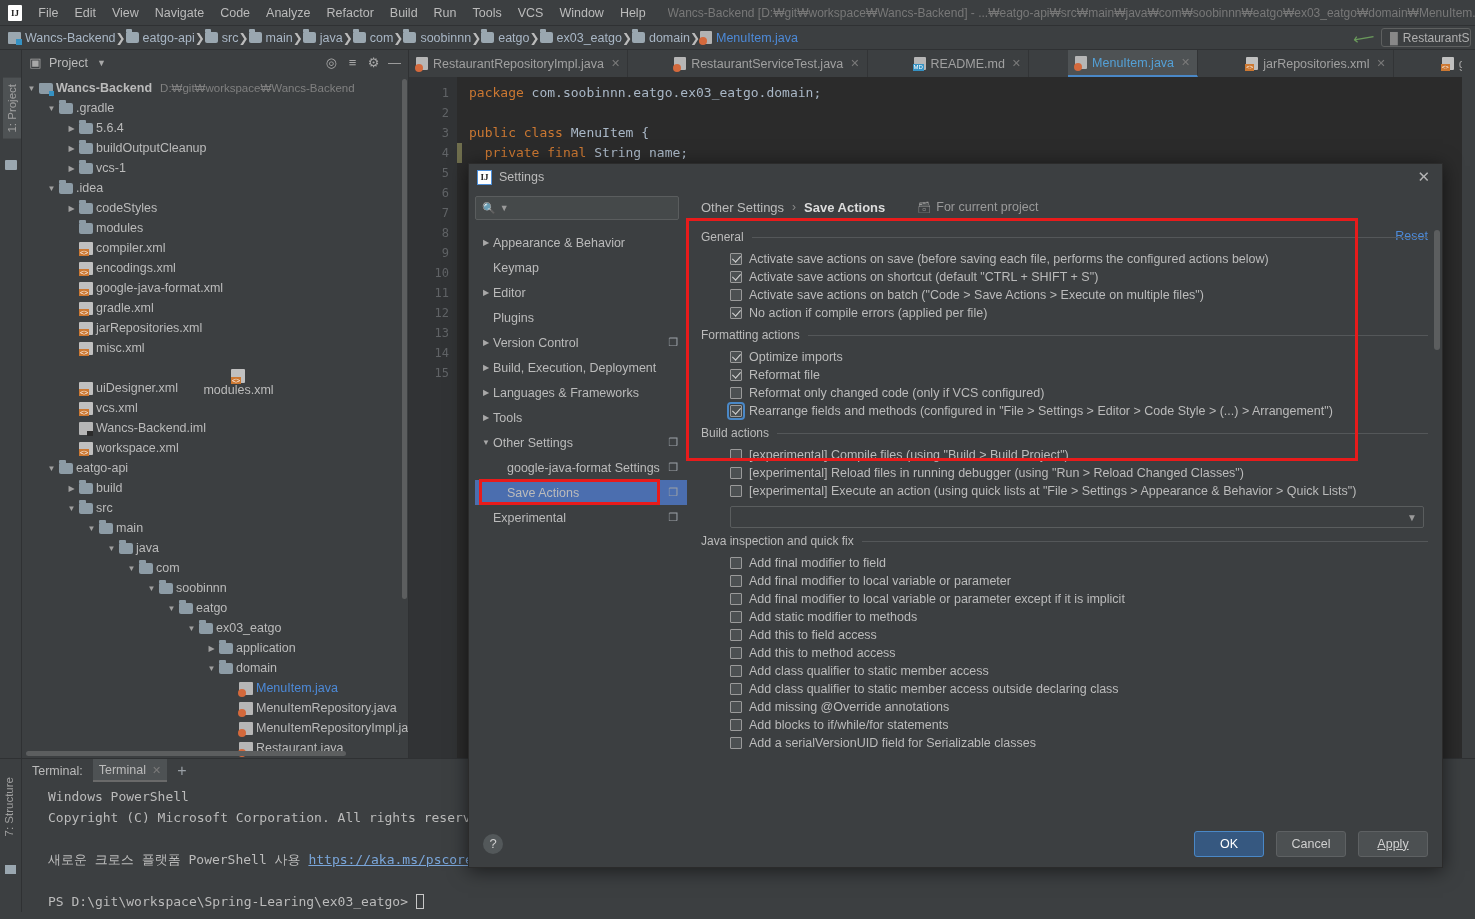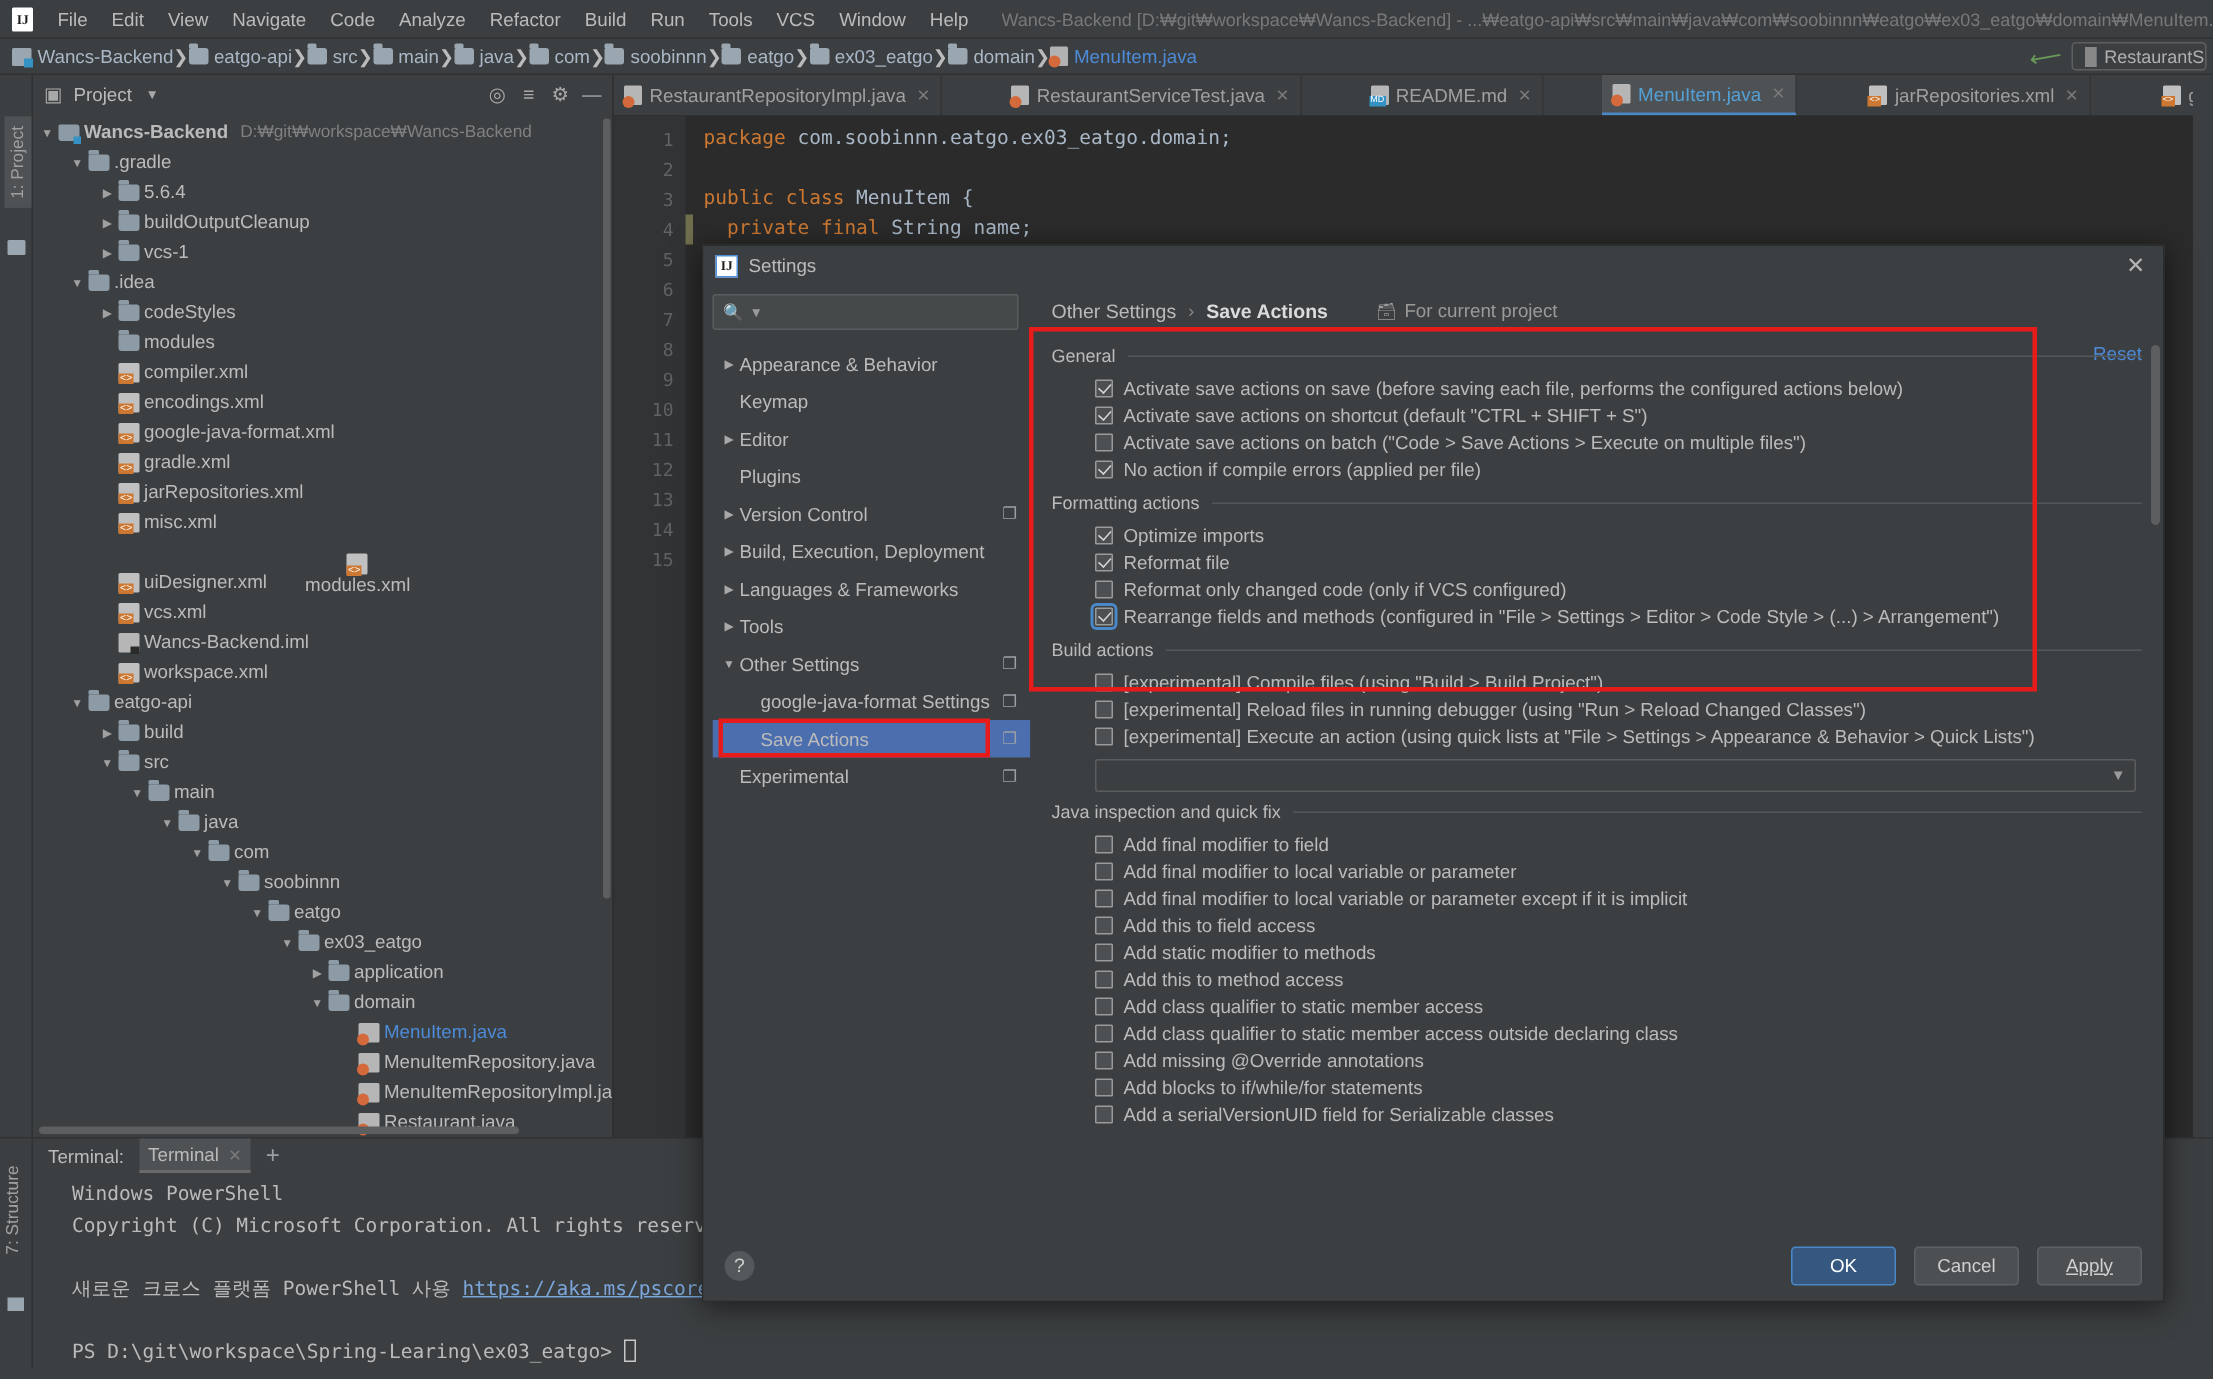--- a/index.html
+++ b/index.html
@@ -749,25 +749,25 @@
                 <div class="cbrow">
                   <span class="cb"></span>
                   <span>Add final modifier to local variable or parameter</span>
                 </div>
                 <div class="cbrow">
                   <span class="cb"></span>
                   <span>Add final modifier to local variable or parameter except if it is implicit</span>
                 </div>
                 <div class="cbrow">
                   <span class="cb"></span>
+                  <span>Add static modifier to methods</span>
+                </div>
+                <div class="cbrow">
+                  <span class="cb"></span>
                   <span>Add this to field access</span>
-                </div>
-                <div class="cbrow">
-                  <span class="cb"></span>
-                  <span>Add static modifier to methods</span>
                 </div>
                 <div class="cbrow">
                   <span class="cb"></span>
                   <span>Add this to method access</span>
                 </div>
                 <div class="cbrow">
                   <span class="cb"></span>
                   <span>Add class qualifier to static member access</span>
                 </div>
                 <div class="cbrow">

